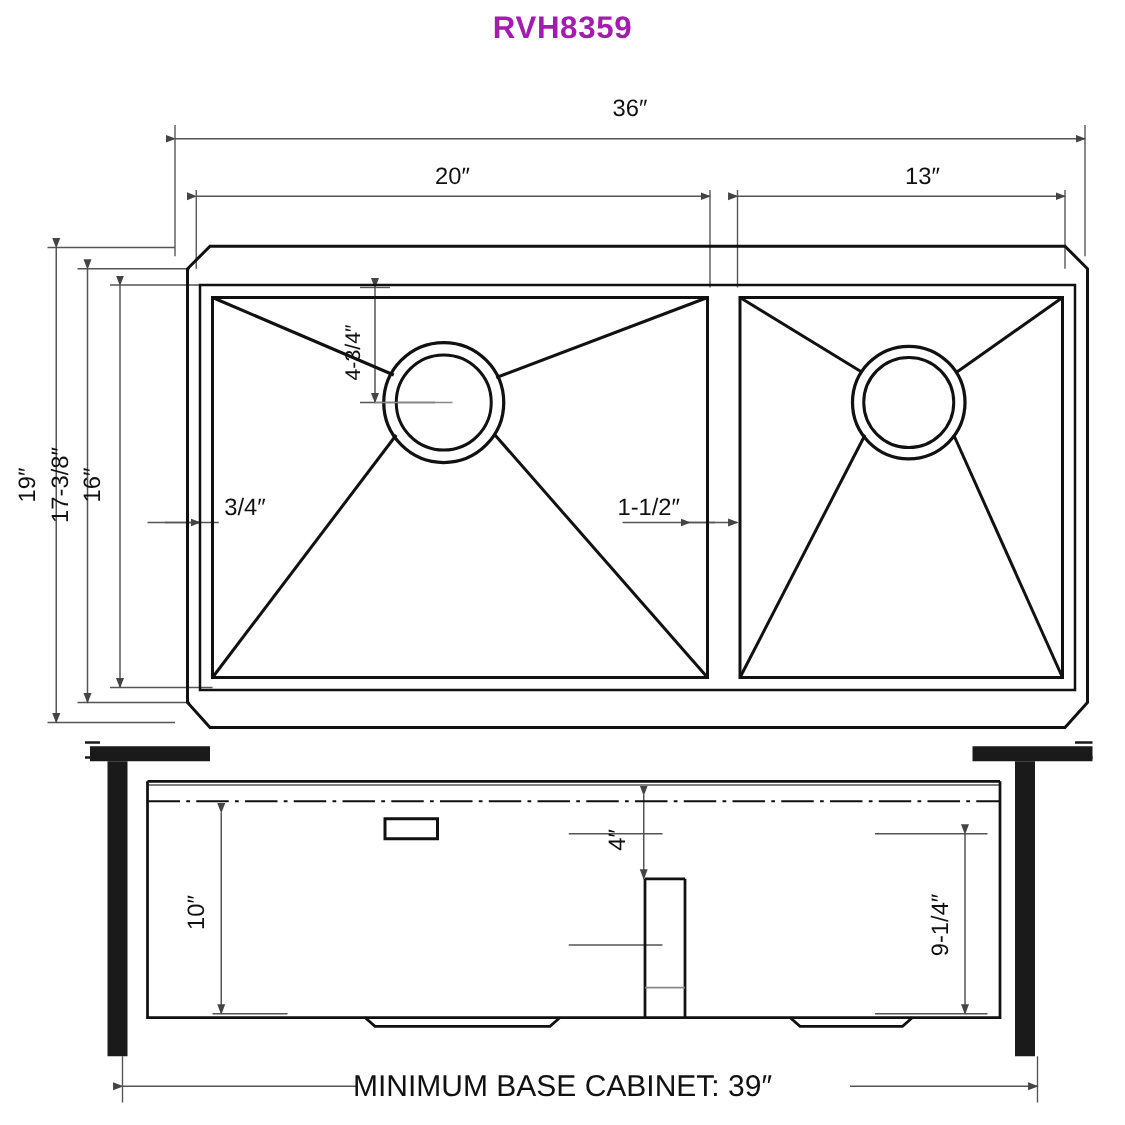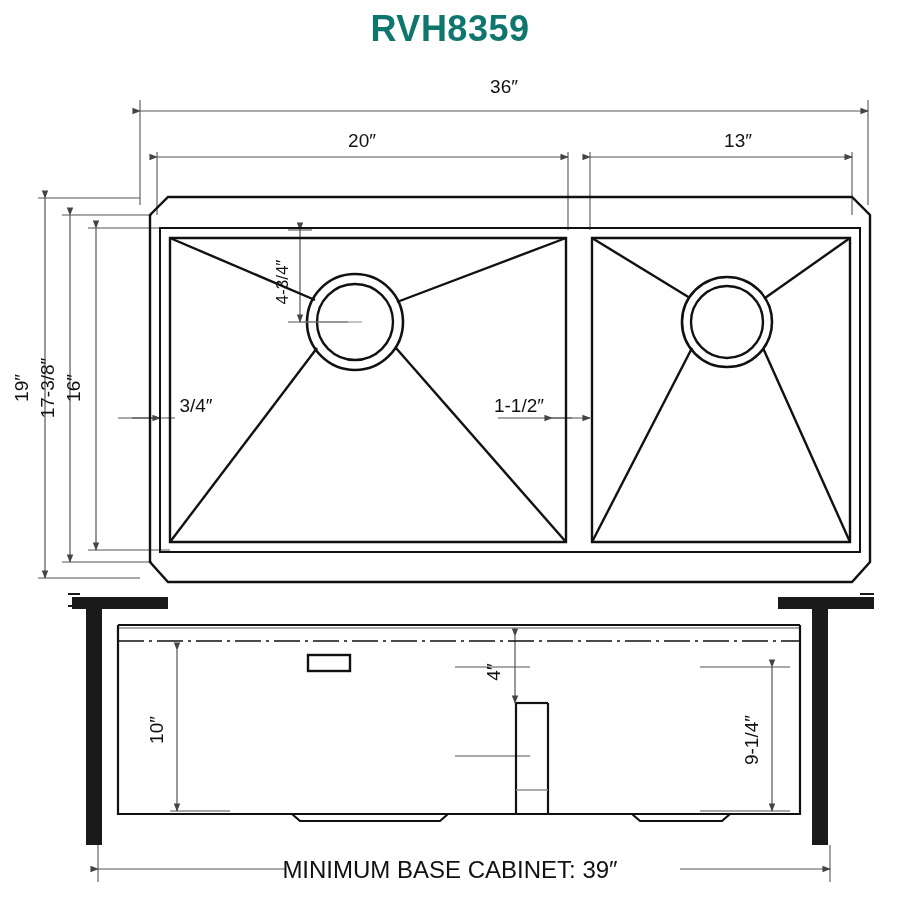--- a/index.html
+++ b/index.html
@@ -16,24 +16,24 @@
     height: 900px;
     background: #ffffff;
     overflow: hidden;
   }
   #title {
     position: absolute;
     top: 8px;
     left: 0;
     width: 900px;
     text-align: center;
-    font-size: 36px;
+    font-size: 25px;
     font-weight: bold;
     letter-spacing: 0.5px;
-    color: #0f766e;
+    color: #a21caf;
     font-family: "Liberation Sans", sans-serif;
   }
   #caption {
     position: absolute;
     top: 856px;
     left: 0;
     width: 900px;
     text-align: center;
     font-size: 24px;
     color: #111;

